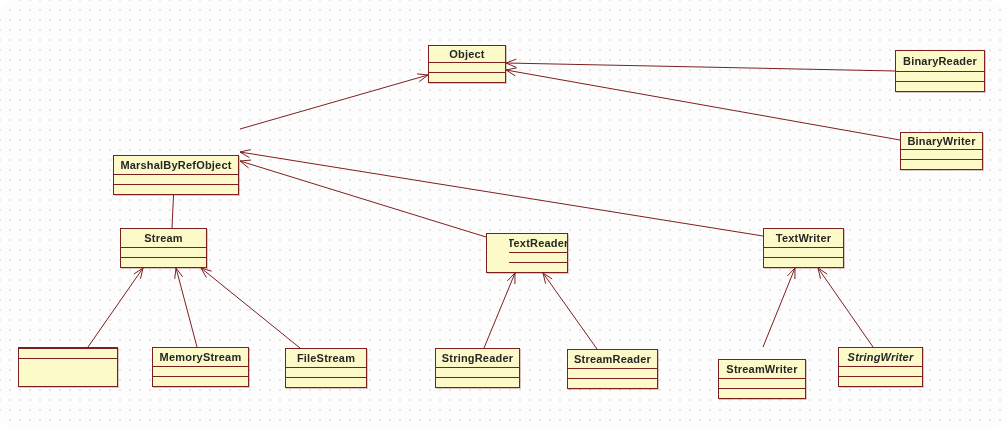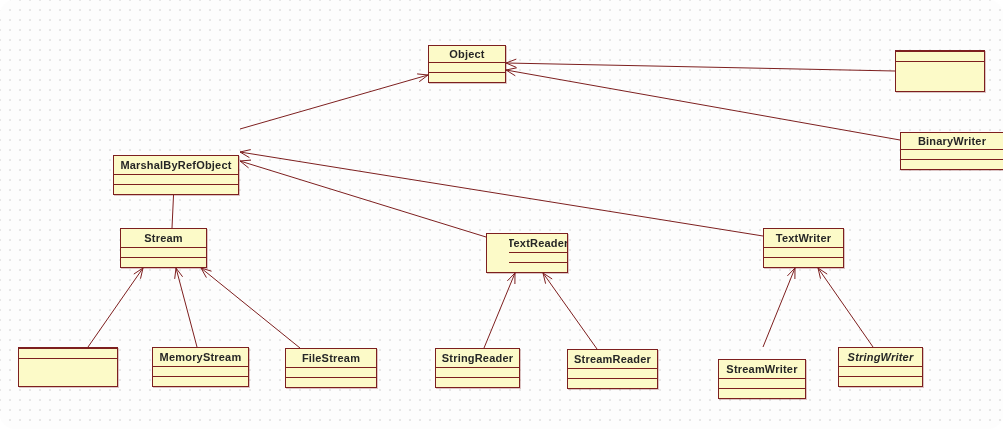--- a/index.html
+++ b/index.html
@@ -108,24 +108,25 @@
         <line x1="873" y1="347" x2="818" y2="268"></line>
         <polyline points="827.2,274.1 818,268 820.5,278.7"></polyline>
       </g>
     </svg>
     <div class="class-box" style="left: 428px; top: 45px; width: 78px; height: 38px;">
       <div class="class-title">Object</div>
       <div class="compartment"></div>
       <div class="compartment"></div>
     </div>
     <div class="class-box" style="left: 895px; top: 50px; width: 90px; height: 42px;">
+      <div class="class-title">BinaryReader</div>
       <div class="compartment"></div>
       <div class="compartment"></div>
     </div>
-    <div class="class-box" style="left: 900px; top: 132px; width: 104px; height: 38px;">
+    <div class="class-box" style="left: 900px; top: 132px; width: 83px; height: 38px;">
       <div class="class-title">BinaryWriter</div>
       <div class="compartment"></div>
       <div class="compartment"></div>
     </div>
     <div class="class-box" style="left: 113px; top: 123px; width: 126px; height: 40px; margin-top: 32px;">
       <div class="class-title">MarshalByRefObject</div>
       <div class="compartment"></div>
       <div class="compartment"></div>
     </div>
     <div class="class-box" style="left: 120px; top: 228px; width: 87px; height: 40px;">
@@ -145,21 +146,21 @@
     </div>
     <div class="class-box" style="left: 18px; top: 347px; width: 100px; height: 40px;">
       <div class="compartment"></div>
       <div class="compartment"></div>
     </div>
     <div class="class-box" style="left: 152px; top: 347px; width: 97px; height: 40px;">
       <div class="class-title">MemoryStream</div>
       <div class="compartment"></div>
       <div class="compartment"></div>
     </div>
-    <div class="class-box" style="left: 285px; top: 348px; width: 92px; height: 40px;">
+    <div class="class-box" style="left: 285px; top: 348px; width: 82px; height: 40px;">
       <div class="class-title">FileStream</div>
       <div class="compartment"></div>
       <div class="compartment"></div>
     </div>
     <div class="class-box" style="left: 435px; top: 348px; width: 85px; height: 40px;">
       <div class="class-title">StringReader</div>
       <div class="compartment"></div>
       <div class="compartment"></div>
     </div>
     <div class="class-box" style="left: 567px; top: 349px; width: 91px; height: 40px;">

